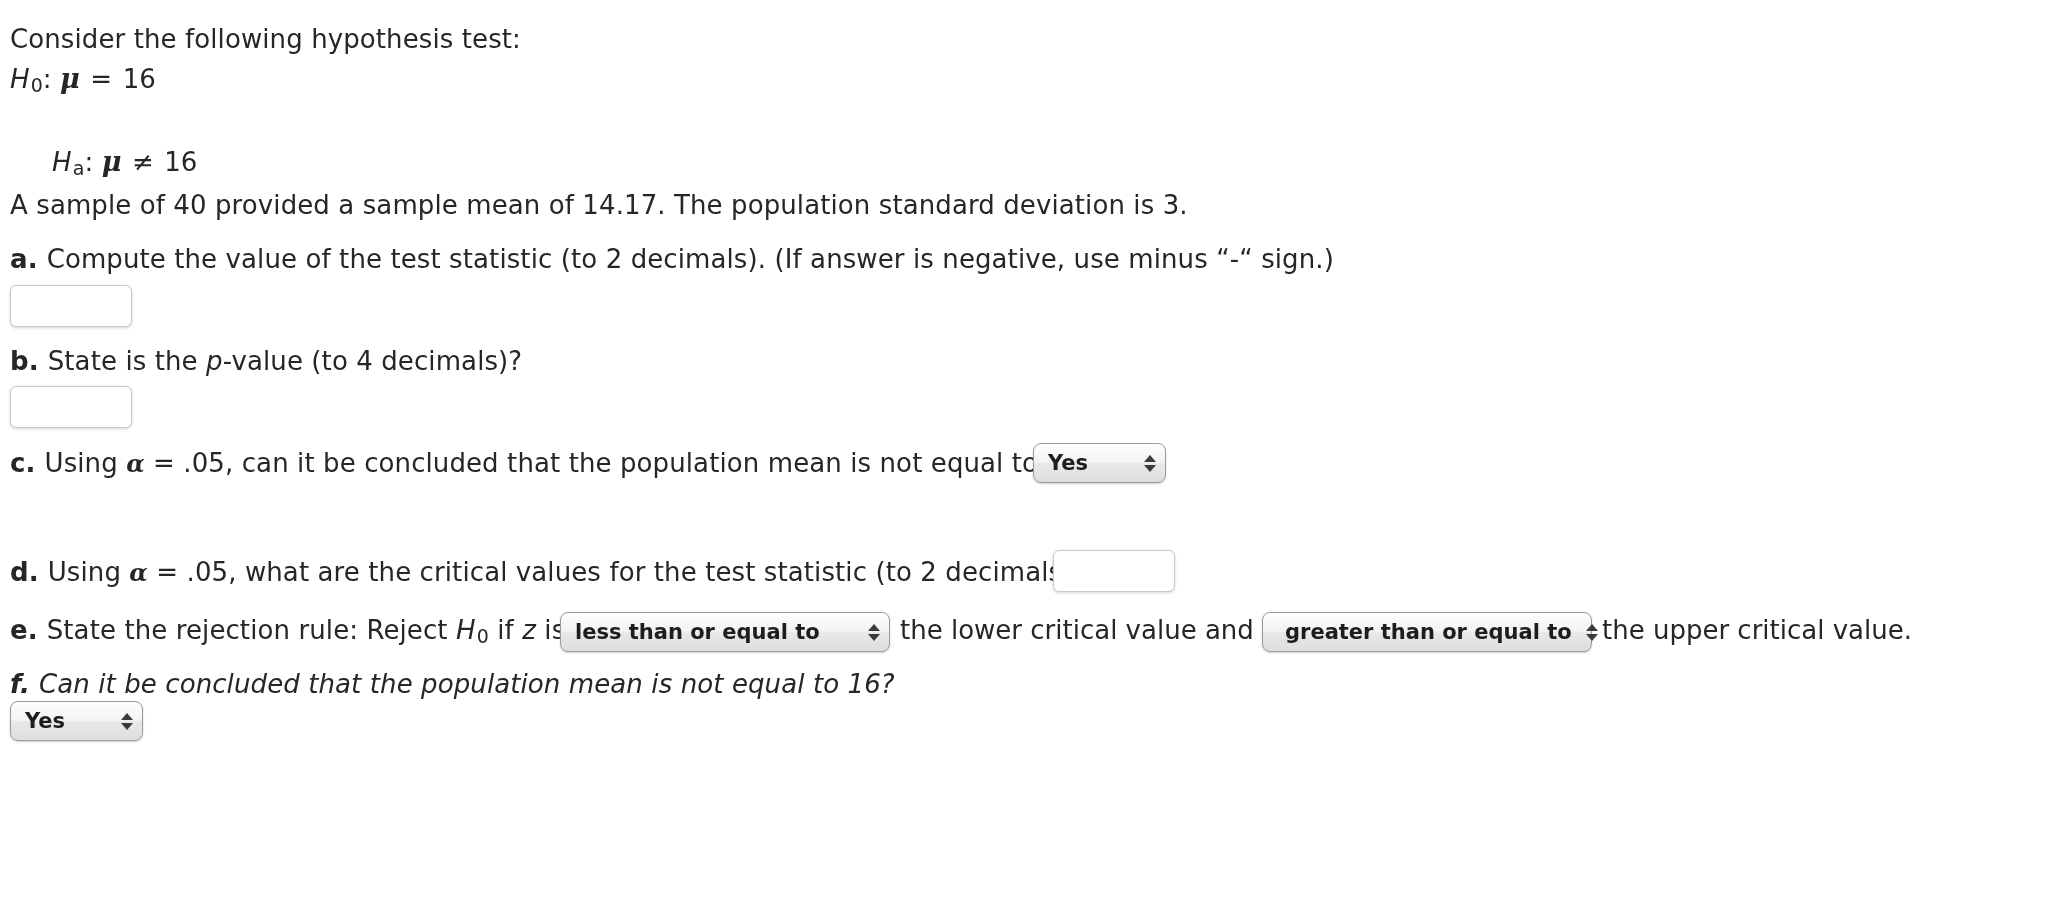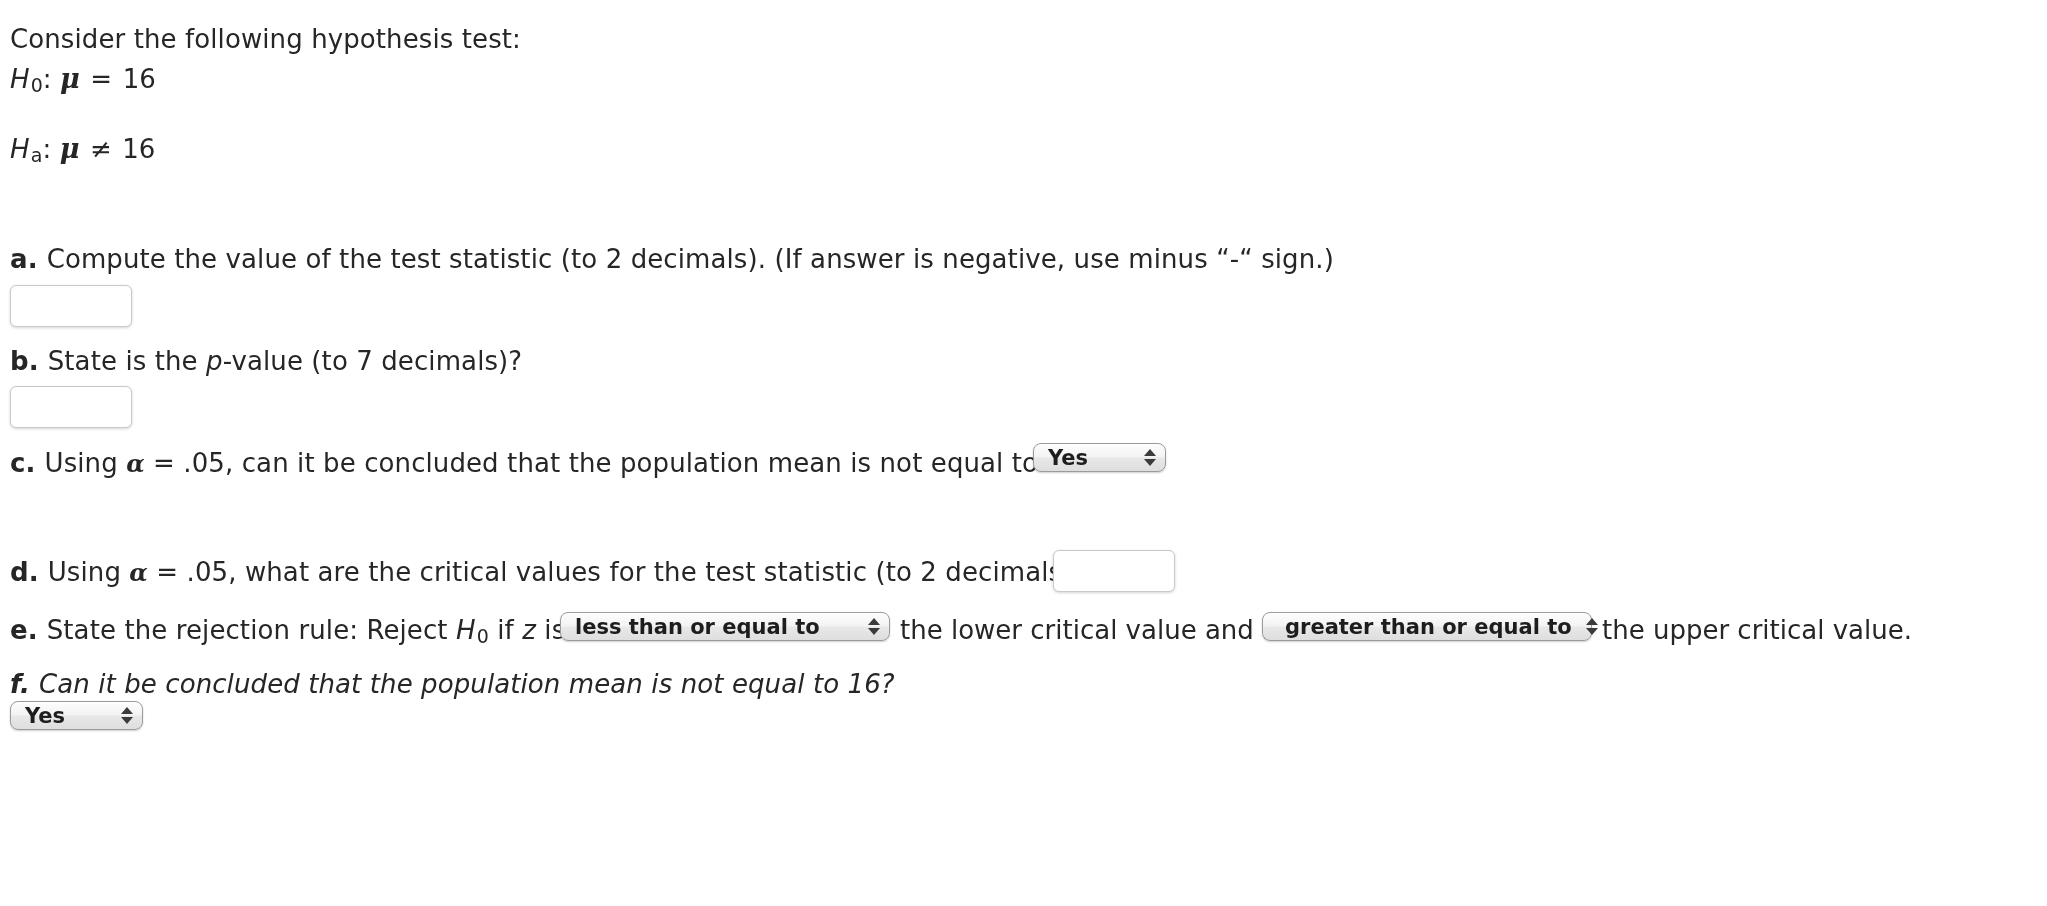--- a/index.html
+++ b/index.html
@@ -91,21 +91,21 @@
     padding: 0 7px;
     outline: none;
   }
 
   
   .sel {
     position: absolute;
     display: inline-flex;
     align-items: center;
     box-sizing: border-box;
-    height: 29px;
+    height: 40px;
     border: 1px solid #9b9b9b;
     border-radius: 8px;
     background: linear-gradient(to bottom, #fdfdfd 0%, #f3f3f3 48%, #e8e8e8 52%, #dedede 100%);
     box-shadow: 0 1px 2px rgba(0,0,0,0.20), 0 1px 0 rgba(255,255,255,0.9) inset;
     padding: 0 9px 0 14px;
     cursor: default;
     user-select: none;
   }
   .sel .sel-text {
     font-size: 21px;
@@ -153,35 +153,38 @@
     <span>Consider the following hypothesis test:</span>
   </div>
 
   <div class="line" style="top:64px;">
     <span class="hyp-H">H</span><span class="sub">0</span><span>:</span>
     <span class="greek">μ</span>
     <span class="op">=</span>
     <span>16</span>
   </div>
 
-  <div class="line" style="top:134px;">
+  <div class="line" style="top:147px;margin-left:42px;">
     <span class="hyp-H">H</span><span class="sub">a</span><span>:</span>
     <span class="greek">μ</span>
     <span class="op">≠</span>
     <span>16</span>
   </div>
 
+  <div class="line" style="top:190px;">
+    <span>A sample of 40 provided a sample mean of 14.17. The population standard deviation is 3.</span>
+  </div>
 
   <div class="line" style="top:244px;">
     <span class="partlabel">a.</span><span>Compute the value of the test statistic (to 2 decimals). (If answer is negative, use minus “-“ sign.)</span>
   </div>
   <input class="answer-input" type="text" style="top: 285px; left: 10px;" value="">
 
   <div class="line" style="top:346px;">
-    <span class="partlabel">b.</span><span>State is the </span><span class="ital">p</span><span>-value (to 7 decimals)?</span>
+    <span class="partlabel">b.</span><span>State is the </span><span class="ital">p</span><span>-value (to 4 decimals)?</span>
   </div>
   <input class="answer-input" type="text" style="top: 386px; left: 10px;" value="">
 
   <div class="line" style="top:448px;">
     <span class="partlabel">c.</span><span>Using </span><span class="greek-sm">α</span><span> = .05, can it be concluded that the population mean is not equal to 16?</span>
   </div>
   <div class="sel" style="top:443px; left:1033px; width:133px;">
     <span class="sel-text">Yes</span>
     <span class="sel-arrows">
       <span class="ar up"></span>

